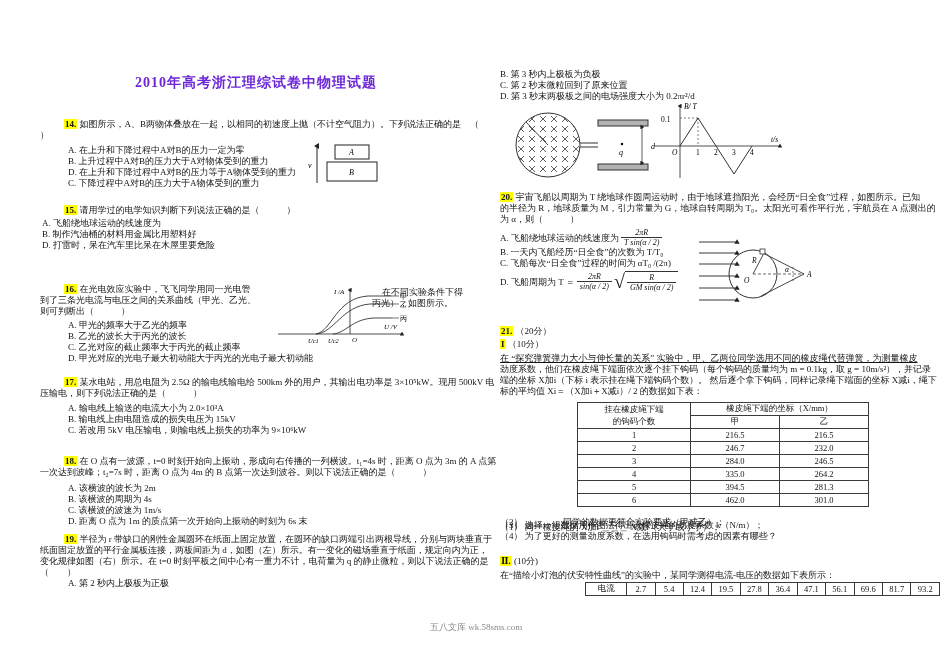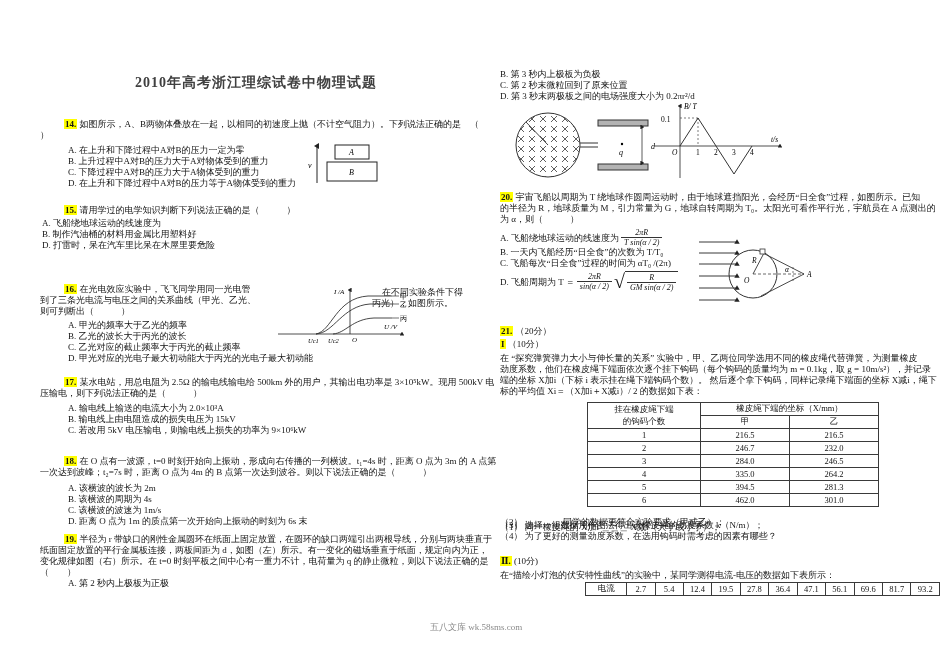--- a/index.html
+++ b/index.html
@@ -3,21 +3,21 @@
 <meta charset="utf-8">
 <style>
   html,body{margin:0;padding:0;}
   body{width:950px;height:672px;background:#ffffff;position:relative;overflow:hidden;
        font-family:"Liberation Serif","DejaVu Serif",serif;font-size:9px;color:#141414;}
   .abs{position:absolute;}
   .ln{line-height:11px;white-space:nowrap;}
   .indent{text-indent:24px;}
   .opts .ln{padding-left:28px;}
   .qnum{background:#ffff00;font-weight:bold;padding:0 1px;}
-  .title{font-size:14px;font-weight:bold;color:#404040;text-align:center;white-space:nowrap;
+  .title{font-size:14px;font-weight:bold;color:#6d28d9;text-align:center;white-space:nowrap;
          font-family:"Liberation Serif","DejaVu Serif",serif;letter-spacing:1px;}
   .footer{color:#8a8a8a;font-size:9px;white-space:nowrap;}
   .it{font-style:italic;}
   
   .frac{display:inline-block;vertical-align:middle;text-align:center;font-style:italic;font-size:8px;line-height:9px;margin:0 2px;}
   .frac .num{display:block;padding:0 3px;border-bottom:1px solid #333;}
   .frac .den{display:block;padding:0 3px;text-align:center;}
   .sqrt{display:inline-flex;align-items:flex-start;vertical-align:middle;}
   .sqrt .rad{font-size:20px;line-height:20px;font-style:normal;}
   .sqrt .under{border-top:1px solid #333;padding-top:1px;display:inline-block;}
@@ -36,22 +36,22 @@
 <body>
 
 <div class="abs title" style="left:40px;top:74px;width:432px;">2010年高考浙江理综试卷中物理试题</div>
 
 <div class="abs" style="left:40px;top:119px;width:432px;">
   <div class="ln indent"><span class="qnum">14.</span> <span>如图所示，A、B两物体叠放在一起，以相同的初速度上抛（不计空气阻力）。下列说法正确的是　（</span></div>
   <div class="ln">）</div>
   <div class="opts" style="margin-top:4px;">
     <div class="ln">A. 在上升和下降过程中A对B的压力一定为零</div>
     <div class="ln">B. 上升过程中A对B的压力大于A对物体受到的重力</div>
+    <div class="ln">D. 在上升和下降过程中A对B的压力等于A物体受到的重力</div>
     <div class="ln">C. 下降过程中A对B的压力大于A物体受到的重力</div>
-    <div class="ln">D. 在上升和下降过程中A对B的压力等于A物体受到的重力</div>
   </div>
   <svg class="abs" style="left:268px;top:20px;" width="85" height="48">
     <defs>
         <marker id="ah14" markerWidth="6" markerHeight="6" refX="3" refY="3" orient="auto">
           <path d="M0,5 L3,0 L6,5 Z" fill="#222"></path>
         </marker>
       </defs>
     <line x1="9" y1="44" x2="9" y2="7" stroke="#222" stroke-width="1" marker-end="url(#ah14)"></line>
     <text x="0" y="29" font-size="8" class="it">v</text>
     <rect x="27" y="6" width="34" height="14" fill="none" stroke="#222"></rect>
@@ -241,26 +241,26 @@
     <text x="47" y="47" font-size="7.5" class="it">O</text>
     <line x1="96" y1="31" x2="96" y2="46" stroke="#444" stroke-width="0.7" stroke-dasharray="2,2"></line>
     <text x="88" y="36" font-size="7.5" class="it">α</text>
     <text x="110" y="41" font-size="7.5" class="it">A</text>
   </svg>
 </div>
 
 <div class="abs" style="left:500px;top:326px;width:440px;height:290px;">
   <div class="abs ln" style="left:0;top:0;"><span class="qnum">21.</span> <span>（20分）</span></div>
   <div class="abs ln" style="left:0;top:13px;font-weight:bold;"><span class="qnum">I</span> <span style="font-weight:normal;">（10分）</span></div>
-  <div class="abs ln" style="left:0;top:27px;">在 “探究弹簧弹力大小与伸长量的关系” 实验中，甲、乙两位同学选用不同的橡皮绳代替弹簧，为测量橡皮</div>
+  <div class="abs ln" style="left:0;top:27px;text-decoration:underline;">在 “探究弹簧弹力大小与伸长量的关系” 实验中，甲、乙两位同学选用不同的橡皮绳代替弹簧，为测量橡皮</div>
   <div class="abs ln" style="left:0;top:38px;">劲度系数，他们在橡皮绳下端面依次逐个挂下钩码（每个钩码的质量均为 m = 0.1kg，取 g = 10m/s²），并记录</div>
   <div class="abs ln" style="left:0;top:49px;">端的坐标 X加i（下标 i 表示挂在绳下端钩码个数）。 然后逐个拿下钩码，同样记录绳下端面的坐标 X减i，绳下</div>
   <div class="abs ln" style="left:0;top:60px;">标的平均值 Xi＝（X加i＋X减i）/ 2 的数据如下表：</div>
 
-  <table class="t21 abs" style="left:87px;top:76px;">
+  <table class="t21 abs" style="left:77px;top:76px;">
     <tbody>
         <tr>
       <th class="c1" rowspan="2"><span>挂在橡皮绳下端</span><br><span>的钩码个数</span></th>
       <th colspan="2">橡皮绳下端的坐标（X/mm）</th>
     </tr>
     <tr>
       <th class="cv">甲</th>
       <th class="cv">乙</th>
     </tr>
     <tr>

